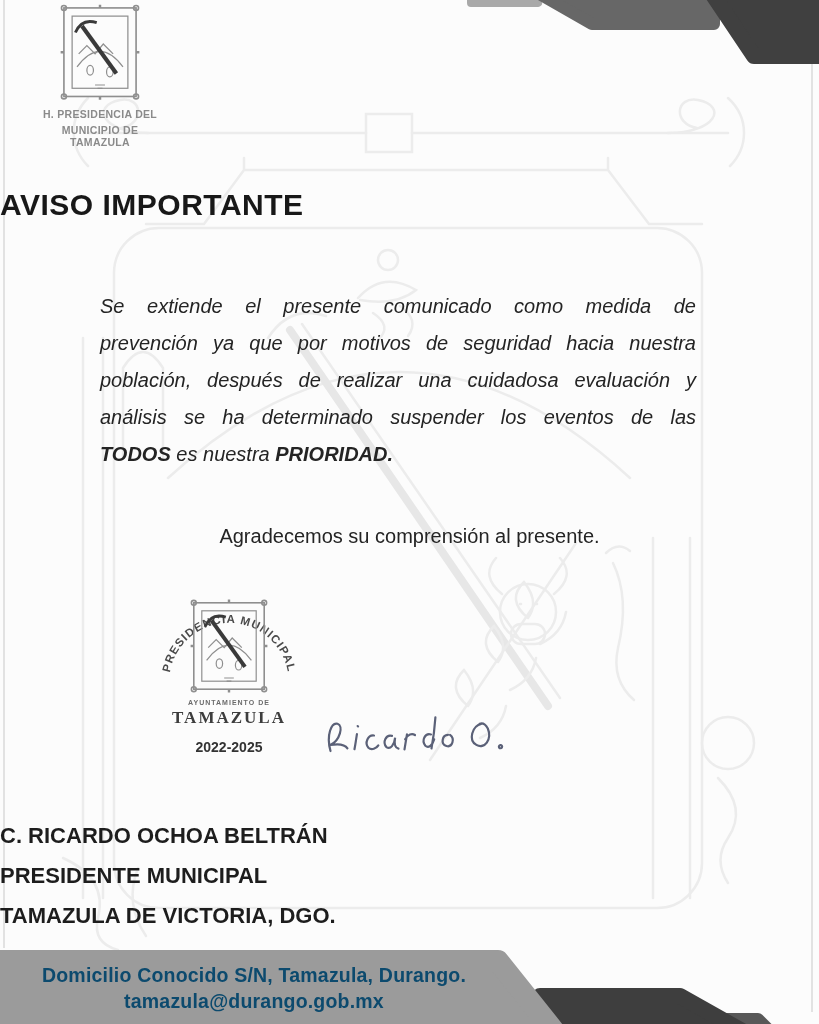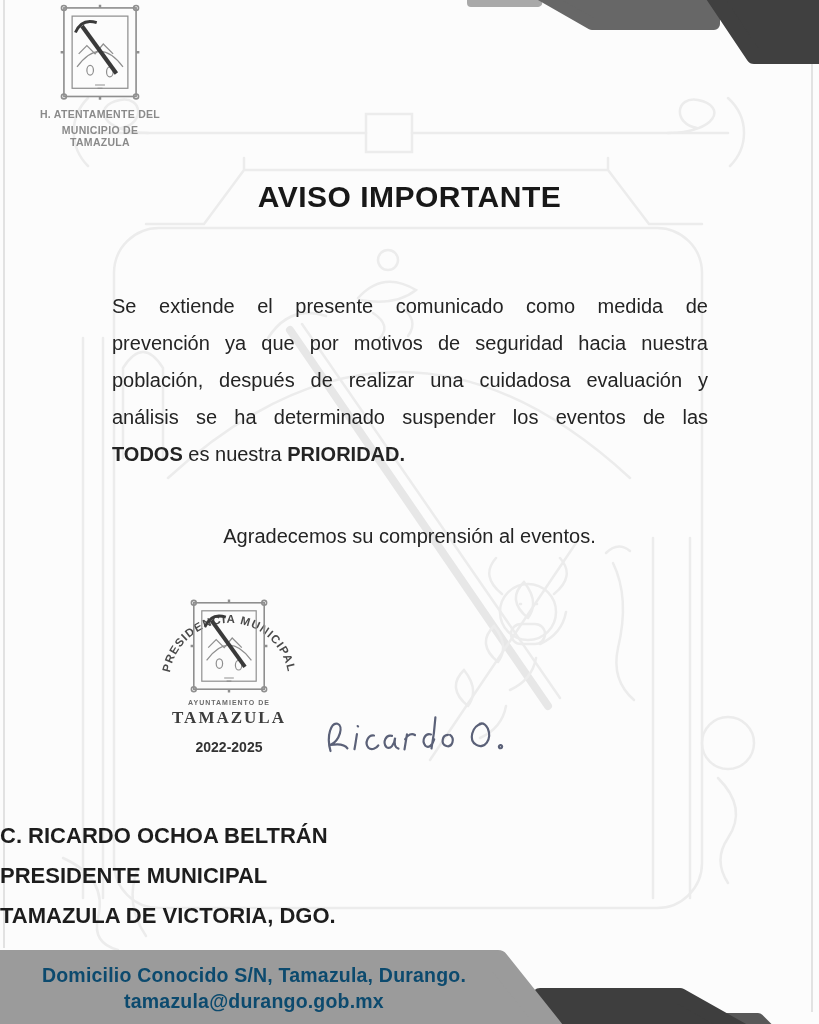--- a/index.html
+++ b/index.html
@@ -4,24 +4,24 @@
 <style>
   html,body{margin:0;padding:0;background:#e9e9e9;}
   .page{position:relative;width:819px;height:1024px;background:#fcfcfc;overflow:hidden;
         font-family:"Liberation Sans",sans-serif;color:#222;}
   
   .edge-line{position:absolute;width:2px;background:#e2e2e2;}
   
   .crest-block{position:absolute;left:34px;top:2px;width:132px;text-align:center;z-index:3;}
   .crest-caption{font-size:10.5px;font-weight:bold;color:#8a8a8a;line-height:12px;letter-spacing:.3px;margin-top:2px;}
   
-  .title{position:absolute;left:0;top:180px;width:100%;text-align:center;
+  .title{position:absolute;left:0;top:188px;width:100%;
          font-size:30px;font-weight:bold;color:#181818;letter-spacing:.5px;z-index:3;}
   
-  .body{position:absolute;left:112px;top:291px;width:596px;font-size:20px;color:#242424;z-index:3;}
+  .body{position:absolute;left:100px;top:291px;width:596px;font-size:20px;color:#242424;z-index:3;font-style:italic;}
   .body-line{text-align:justify;text-align-last:justify;height:37px;line-height:30px;}
   .last-line{height:37px;line-height:30px;text-align:left;}
   .b{font-weight:bold;}
   .closing{position:absolute;left:0;top:525px;width:100%;text-align:center;
            font-size:20px;color:#242424;z-index:3;}
   
   .seal{position:absolute;left:150px;top:576px;z-index:3;}
   
   .atentamente{position:absolute;left:0;top:674px;width:100%;text-align:center;
                font-size:19px;font-weight:bold;letter-spacing:9px;color:#1d1d1d;z-index:3;}
@@ -106,37 +106,37 @@
           <path d="M24,62 L34,52 L44,62 L54,50 L66,62" stroke-width="1.5"></path>
           <ellipse cx="38" cy="82" rx="4" ry="6" stroke-width="1.5"></ellipse>
           <ellipse cx="62" cy="84" rx="4" ry="6" stroke-width="1.5"></ellipse>
           <path d="M44,100 h12 M47,104 h6" stroke-width="1.5"></path>
           <path d="M28,28 L70,86" stroke="#3a3a3a" stroke-width="5"></path>
           <path d="M20,36 Q28,18 46,24" stroke="#3a3a3a" stroke-width="3.5"></path>
         </g>
       </defs>
       <use href="#crest" transform="translate(11,1) scale(0.82)"></use>
     </svg>
-    <div class="crest-caption">H. ATENTAMENTE DEL</div>
+    <div class="crest-caption">H. PRESIDENCIA DEL</div>
     <div class="crest-caption" style="margin-top:4px;">MUNICIPIO DE TAMAZULA</div>
   </div>
 
   <div class="title">AVISO IMPORTANTE</div>
 
   <div class="body">
     <div>
         <div class="body-line">Se extiende el presente comunicado como medida de</div>
         <div class="body-line">prevención ya que por motivos de seguridad hacia nuestra</div>
         <div class="body-line">población, después de realizar una cuidadosa evaluación y</div>
         <div class="body-line">análisis se ha determinado suspender los eventos de las</div>
       </div>
     <div class="last-line"><span class="b">TODOS</span><span> es nuestra </span><span class="b">PRIORIDAD.</span></div>
   </div>
 
-  <div class="closing">Agradecemos su comprensión al eventos.</div>
+  <div class="closing">Agradecemos su comprensión al presente.</div>
 
   <div class="seal">
     <svg width="158" height="188" viewBox="0 0 158 188">
       <defs>
         <path id="sealArc" d="M20,96 A60,60 0 0 1 138,96" fill="none"></path>
       </defs>
       <text font-size="11.5" font-weight="bold" fill="#4a4a4a" letter-spacing="1.1" font-family="Liberation Sans, sans-serif">
         <textPath href="#sealArc" startOffset="50%" text-anchor="middle">PRESIDENCIA MUNICIPAL</textPath>
       </text>
       <use href="#crest" transform="translate(39,22) scale(0.80)"></use>

